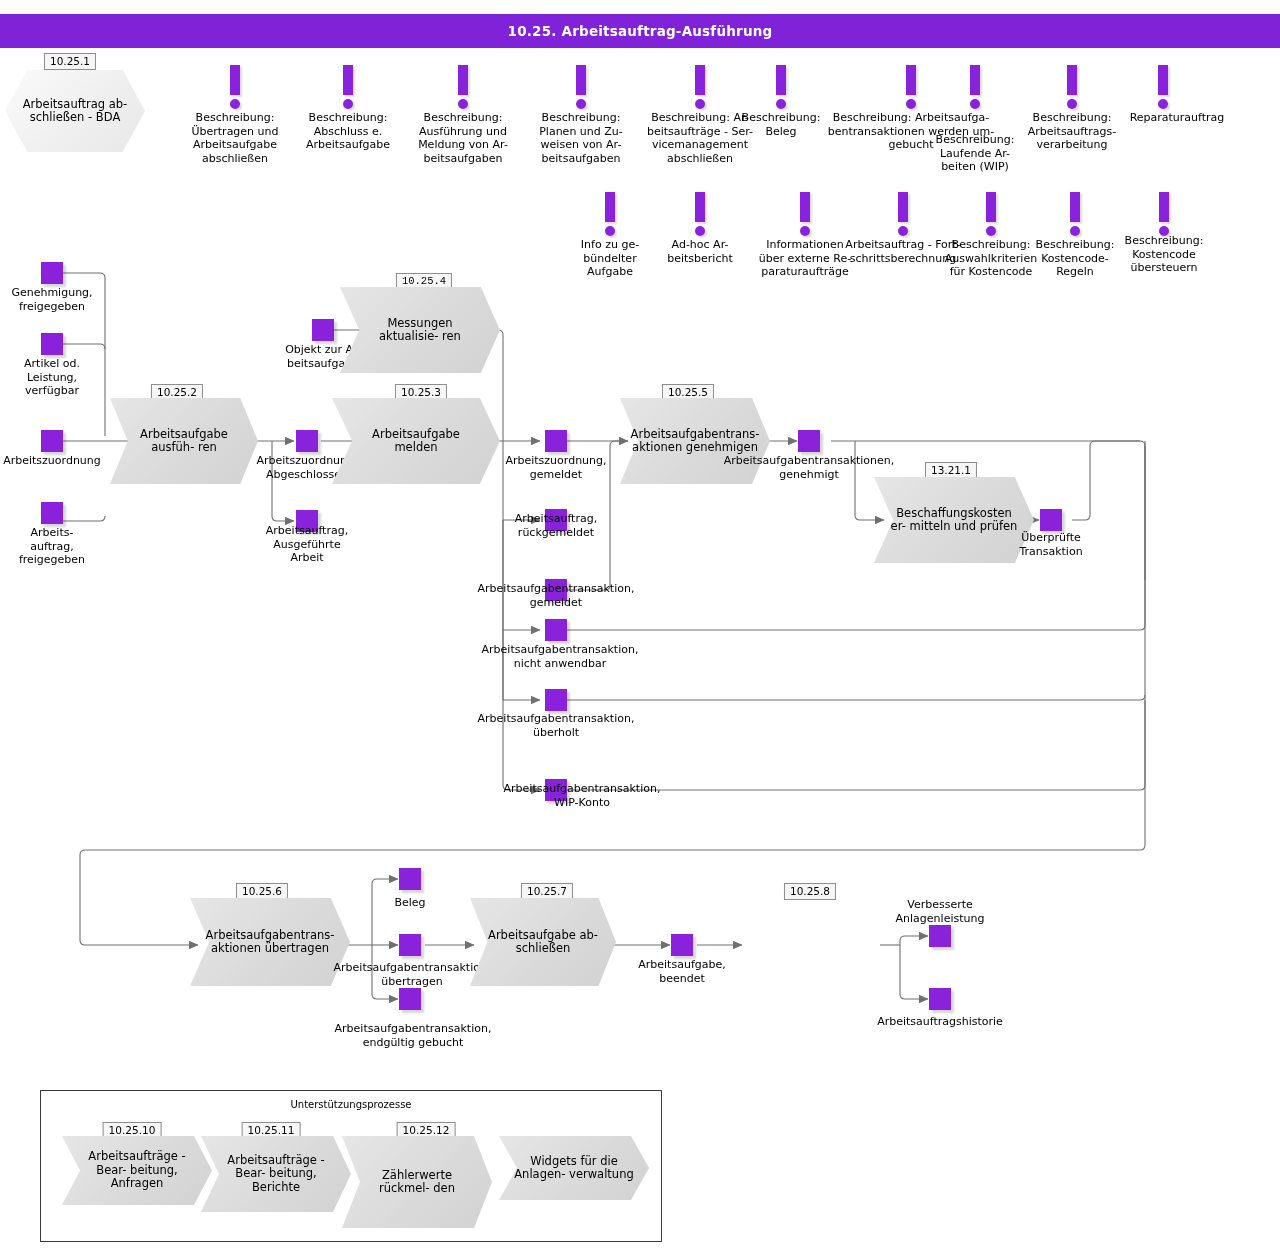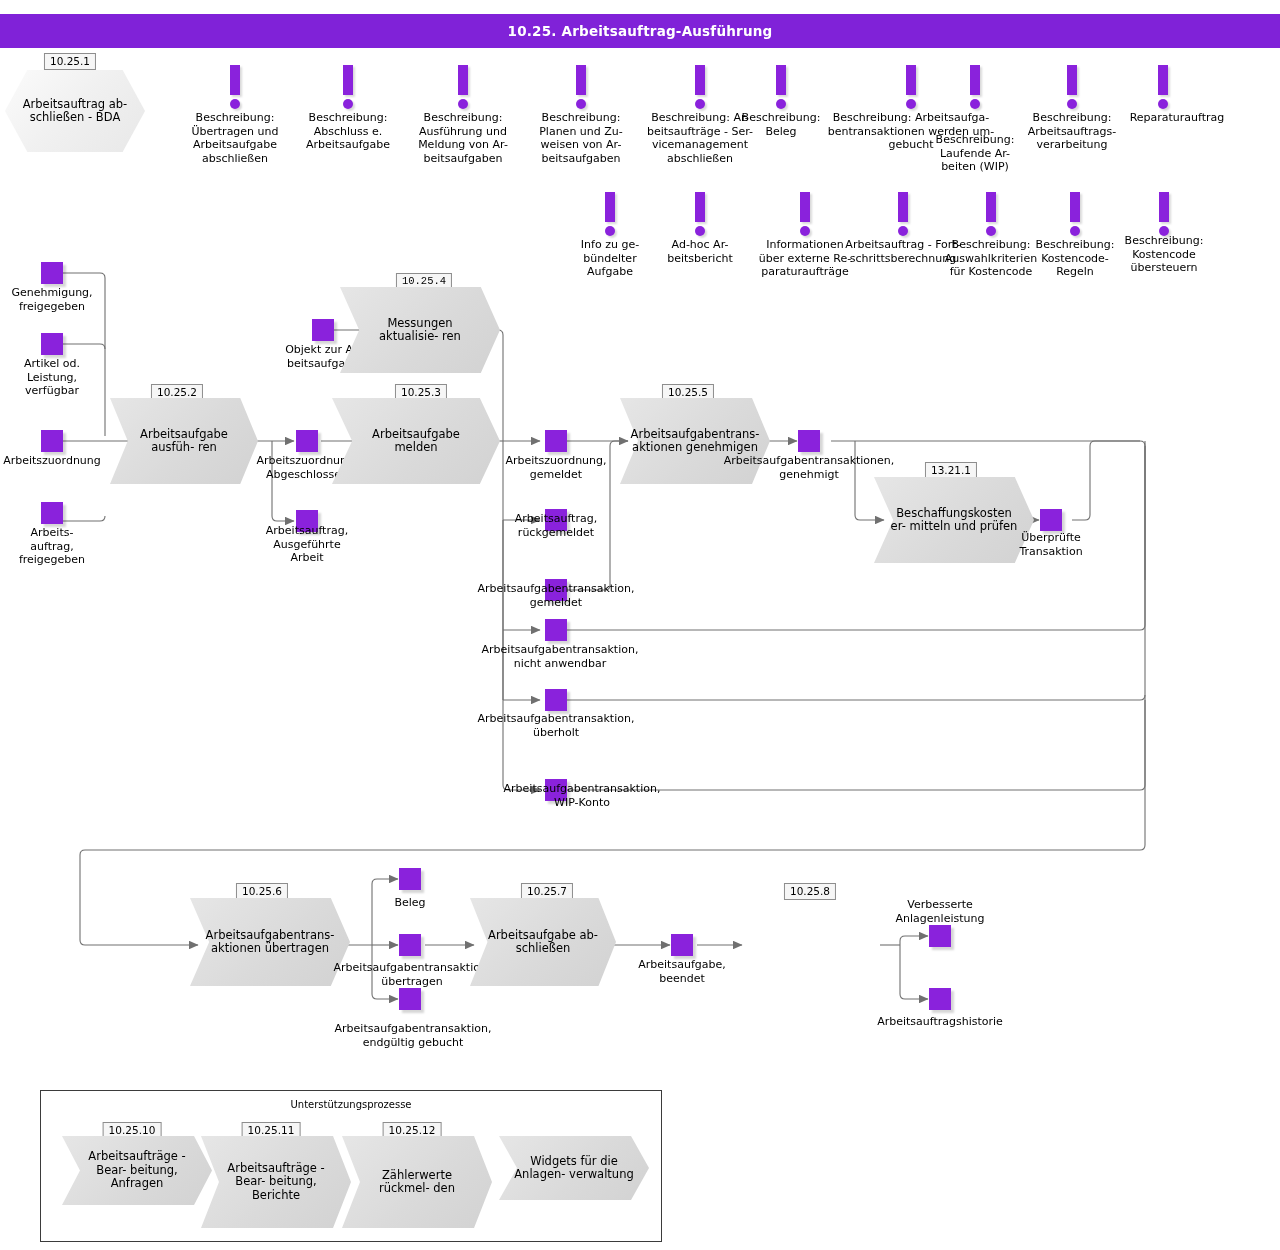--- a/index.html
+++ b/index.html
@@ -403,27 +403,27 @@
   </div>
 
   <div class="idtag" style="left:132px;top:1122px;">10.25.10</div>
   <div class="chev" style="left:62px;top:1136px;width:150px;height:69px;">
     <div class="shp"></div>
     <div class="txt">Arbeitsaufträge - Bear-
 beitung, Anfragen</div>
   </div>
 
   <div class="idtag" style="left:271px;top:1122px;">10.25.11</div>
-  <div class="chev" style="left:201px;top:1136px;width:150px;height:92px;">
+  <div class="chev" style="left:201px;top:1136px;width:150px;height:76px;">
     <div class="shp"></div>
     <div class="txt">Arbeitsaufträge - Bear-
 beitung, Berichte</div>
   </div>
 
-  <div class="idtag" style="left:412px;top:1122px;">10.25.12</div>
+  <div class="idtag" style="left:426px;top:1122px;">10.25.12</div>
   <div class="chev" style="left:342px;top:1136px;width:150px;height:92px;">
     <div class="shp"></div>
     <div class="txt">Zählerwerte rückmel-
 den</div>
   </div>
 
   <div class="idtag" style="left:559px;top:1122px;margin-top:20px;">10.25.9</div>
   <div class="chev" style="left:499px;top:1136px;width:150px;height:64px;">
     <div class="shp"></div>
     <div class="txt">Widgets für

